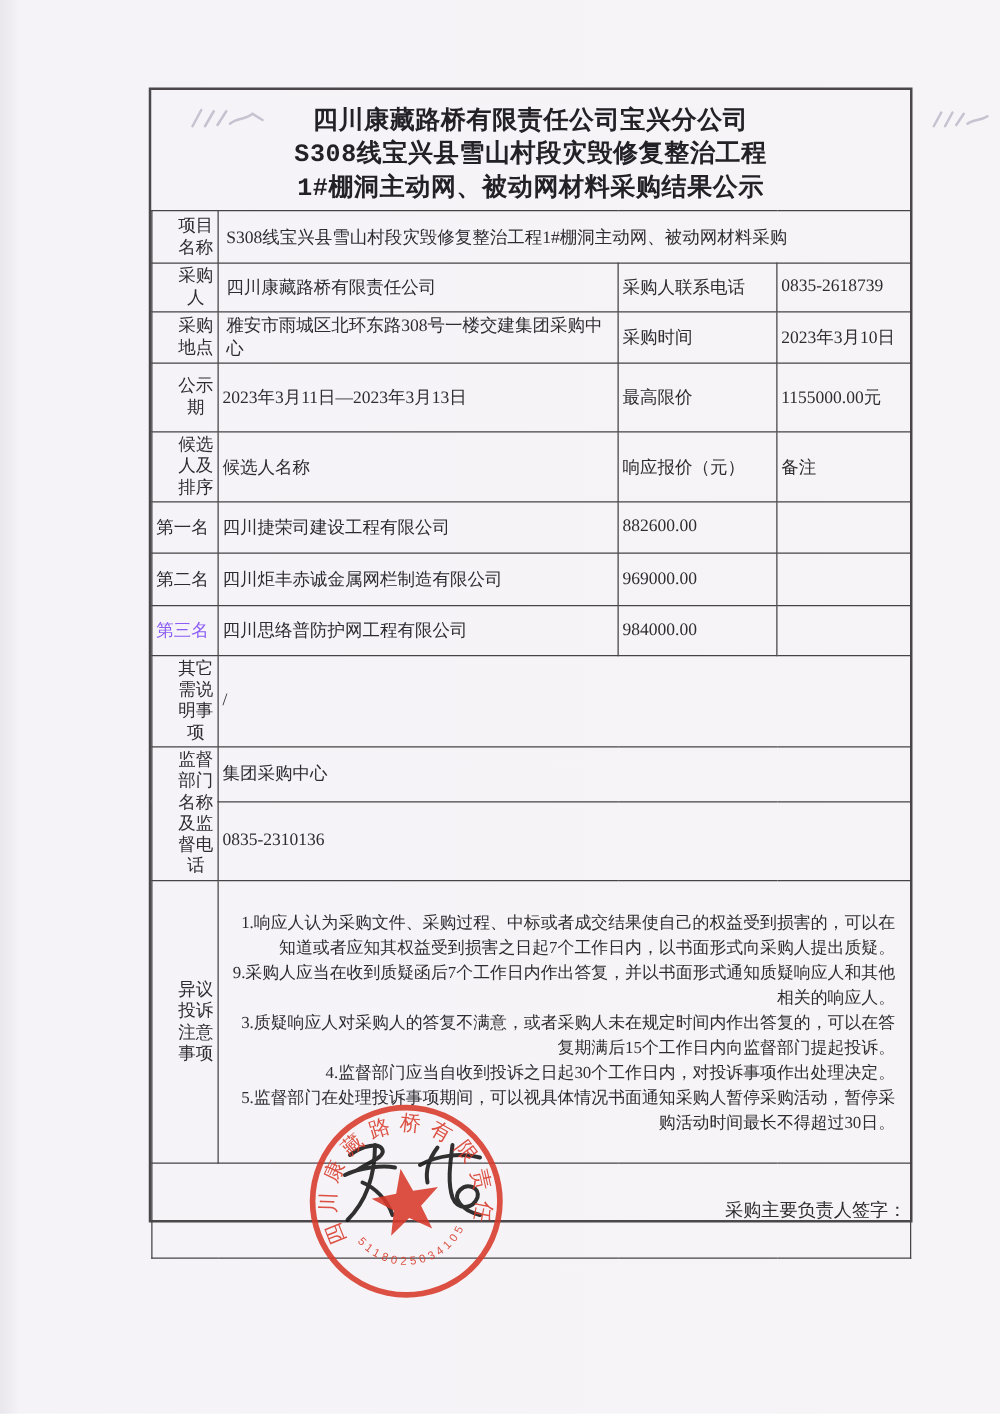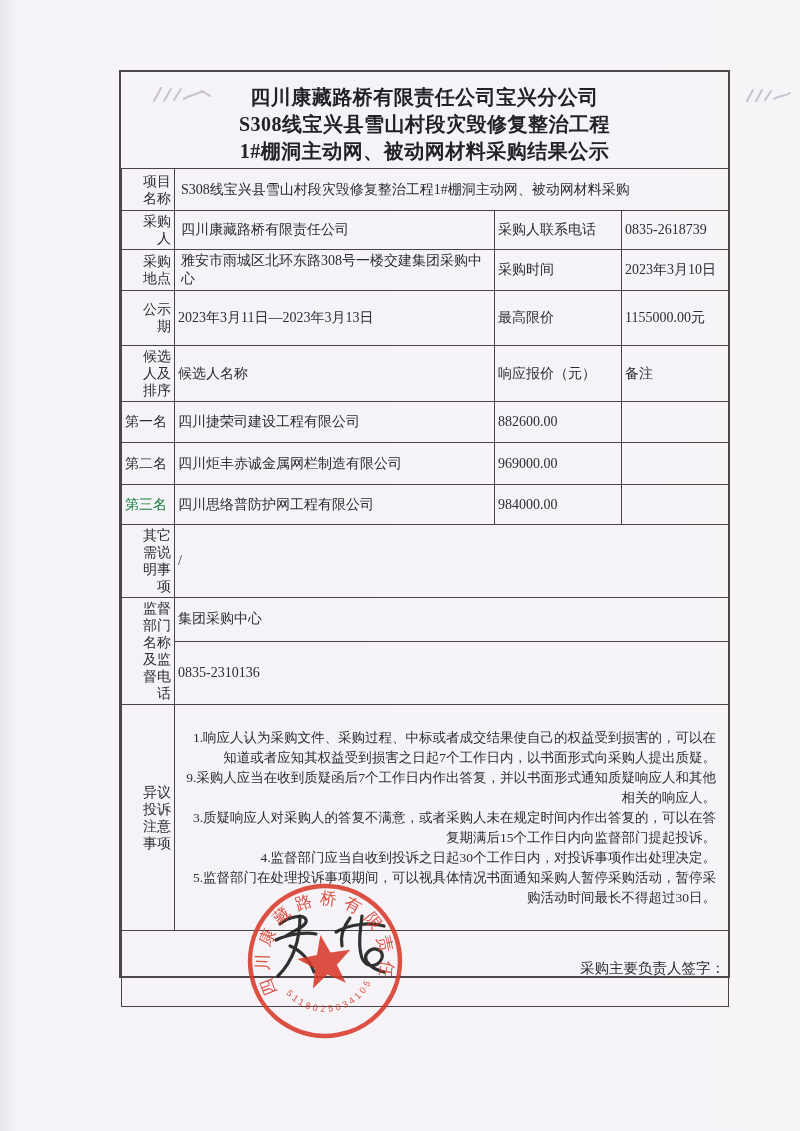--- a/index.html
+++ b/index.html
@@ -11,33 +11,33 @@
     position:relative;
     overflow:hidden;
   }
   .doc-box {
     position:absolute; left:119px; top:70px; width:611px; height:908px;
     border:2px solid #4b474b;
     background:transparent;
   }
   .title-block { height:96px; padding-top:12px; text-align:center; }
   .title-line {
-    font-family:Liberation Serif, serif;
+    font-family:Liberation Mono, monospace;
     font-weight:bold; font-size:20px; line-height:27px; color:#222126;
     letter-spacing:.5px;
   }
   table.results { width:100%; border-collapse:collapse; table-layout:fixed; }
   td {
     border:1px solid #474347;
     font-size:14px; color:#2e2c30;
     vertical-align:middle; text-align:left;
     padding:2px 3px;
     overflow:hidden;
   }
-  td.lbl { text-align:right; word-break:break-all; padding-left:20px; line-height:17px; }
+  td.lbl { text-align:center; word-break:break-all; padding-left:20px; line-height:17px; }
   td.lbl-c { text-align:left; word-break:break-all; }
   td.val-l { text-align:left; padding-left:6px; }
   td.obj {
     text-align:left; padding:10px 12px 10px 10px;
     font-size:13.5px; line-height:20px; word-break:break-all;
   }
   td.sig { text-align:right; padding-left:1px; font-size:14.5px; }
   .obj-item { margin:0;text-align:right; }
   
   .pencil { position:absolute; opacity:.55; }
@@ -113,21 +113,21 @@
       <td>882600.00</td>
       <td></td>
     </tr>
     <tr style="height:42px">
       <td class="lbl-c">第二名</td>
       <td>四川炬丰赤诚金属网栏制造有限公司</td>
       <td>969000.00</td>
       <td></td>
     </tr>
     <tr style="height:40px">
-      <td class="lbl-c" style="color:#15803d">第三名</td>
+      <td class="lbl-c" style="color:#8b5cf6">第三名</td>
       <td>四川思络普防护网工程有限公司</td>
       <td>984000.00</td>
       <td></td>
     </tr>
 
     <tr style="height:47px">
       <td class="lbl">其它需说明事项</td>
       <td colspan="3">/</td>
     </tr>
 

